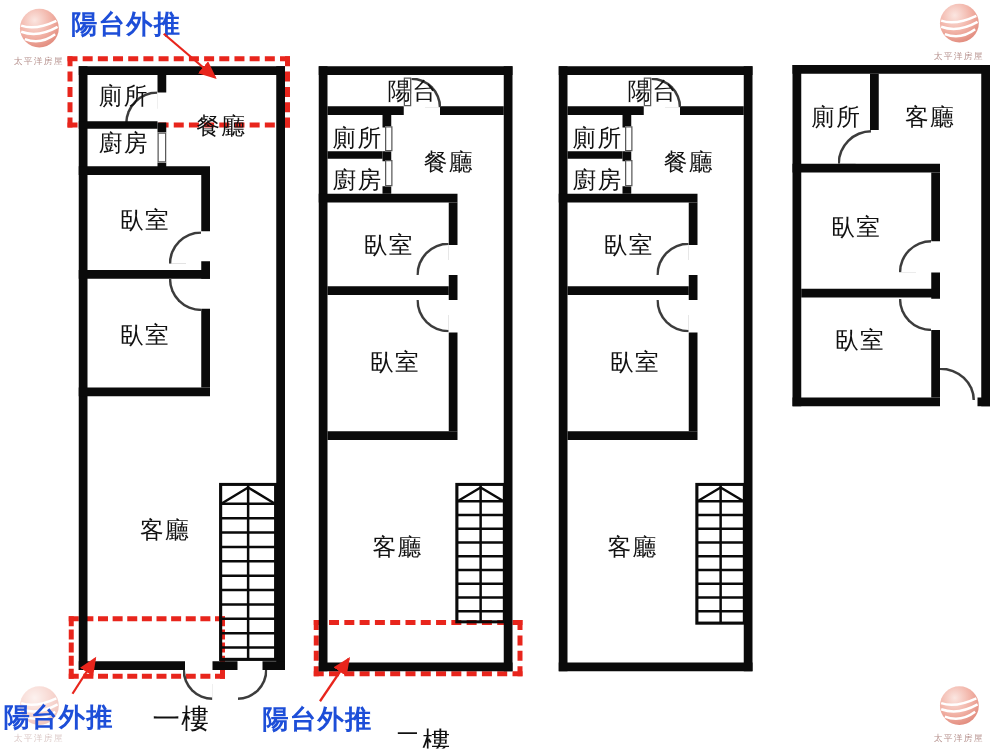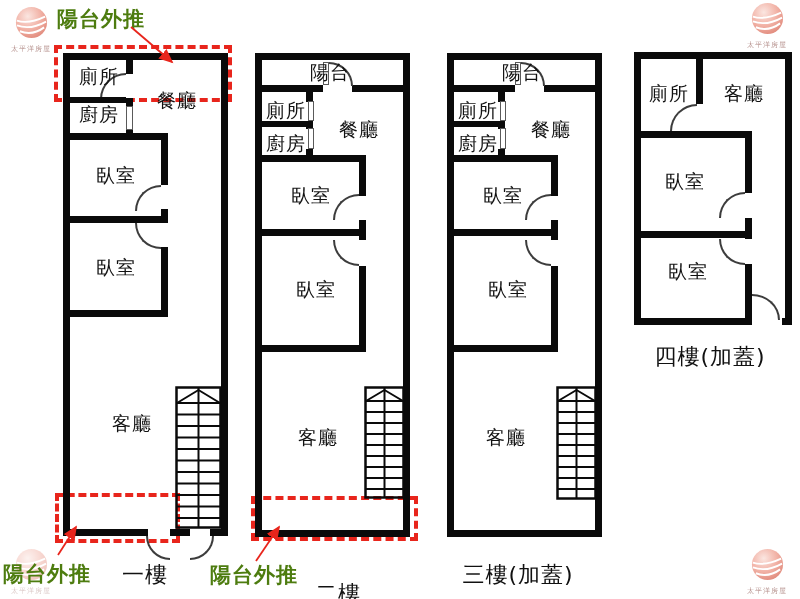--- a/index.html
+++ b/index.html
@@ -11,21 +11,21 @@
   .arc-pbr{border-radius:100% 0 0 0;border-width:2px 0 0 2px;}
   .arc-pbl{border-radius:0 100% 0 0;border-width:2px 2px 0 0;}
   .arc-ptr{border-radius:0 0 0 100%;border-width:0 0 2px 2px;}
   .arc-ptl{border-radius:0 0 100% 0;border-width:0 2px 2px 0;}
   .leaf{position:absolute;background:#fff;border:1px solid #5a5a5a;box-sizing:border-box;}
   .lbl{position:absolute;transform:translate(-50%,-50%);font-size:19px;color:#111;
        white-space:nowrap;letter-spacing:1px;}
   .flb{position:absolute;transform:translate(-50%,-50%);font-size:22px;color:#111;
        white-space:nowrap;letter-spacing:1px;}
   .rlb{position:absolute;transform:translate(-50%,-50%);font-size:21px;font-weight:bold;
-       color:#4d7c0f;white-space:nowrap;letter-spacing:1px;z-index:6;}
+       color:#1d4ed8;white-space:nowrap;letter-spacing:1px;z-index:6;}
   .stairs{position:absolute;}
   .logo{position:absolute;width:52px;text-align:center;z-index:1;}
   .logo-text{font-size:7px;color:#b5908c;letter-spacing:1px;margin-top:1px;white-space:nowrap;}
   .overlay{position:absolute;left:0;top:0;z-index:7;pointer-events:none;}
 </style>
 </head>
 <body>
 
 <div id="canvas">
 
@@ -184,42 +184,40 @@
     <path d="M2 15 L20.5 4 M39 15 L20.5 4" stroke="#0a0a0a" stroke-width="2" fill="none"></path>
     <path d="M2 15H39M2 26H39M2 37H39M2 48H39M2 59H39M2 70H39M2 81H39M2 92H39M2 103H39" stroke="#0a0a0a" stroke-width="2" fill="none"></path>
   </svg>
   <div class="lbl" style="left:522px;top:73px;">陽台</div>
   <div class="lbl" style="left:478px;top:111px;">廁所</div>
   <div class="lbl" style="left:478px;top:144px;">廚房</div>
   <div class="lbl" style="left:551px;top:130px;">餐廳</div>
   <div class="lbl" style="left:503px;top:196px;">臥室</div>
   <div class="lbl" style="left:508px;top:290px;">臥室</div>
   <div class="lbl" style="left:506px;top:438px;">客廳</div>
-  <div class="flb" style="left:518px;top:575px;">三樓(加蓋)</div>
 
   <div class="w" style="left:634px;top:52px;width:158px;height:7px;"></div>
   <div class="w" style="left:634px;top:52px;width:7px;height:273px;"></div>
   <div class="w" style="left:785px;top:52px;width:7px;height:273px;"></div>
   <div class="w" style="left:634px;top:318px;width:118px;height:7px;"></div>
   <div class="w" style="left:782px;top:318px;width:10px;height:7px;"></div>
   <div class="w" style="left:696px;top:59px;width:7px;height:45px;"></div>
   <div class="arc arc-pbr" style="left:670px;top:104px;width:27px;height:27px;"></div>
   <div class="w" style="left:634px;top:131px;width:118px;height:7px;"></div>
   <div class="w" style="left:745px;top:138px;width:7px;height:55px;"></div>
   <div class="w" style="left:745px;top:218px;width:7px;height:21px;"></div>
   <div class="w" style="left:745px;top:264px;width:7px;height:54px;"></div>
   <div class="w" style="left:641px;top:231px;width:111px;height:7px;"></div>
   <div class="arc arc-pbr" style="left:719px;top:192px;width:26px;height:26px;"></div>
   <div class="arc arc-ptr" style="left:719px;top:239px;width:26px;height:26px;"></div>
   <div class="arc arc-pbl" style="left:752px;top:294px;width:28px;height:26px;"></div>
   <div class="lbl" style="left:669px;top:94px;">廁所</div>
   <div class="lbl" style="left:744px;top:94px;">客廳</div>
   <div class="lbl" style="left:685px;top:182px;">臥室</div>
   <div class="lbl" style="left:688px;top:272px;">臥室</div>
-  <div class="flb" style="left:710px;top:357px;">四樓(加蓋)</div>
 
   <div class="rlb" style="left:101px;top:19px;">陽台外推</div>
   <div class="rlb" style="left:47px;top:574px;">陽台外推</div>
   <div class="rlb" style="left:254px;top:575px;">陽台外推</div>
 
   <svg class="overlay" width="800" height="599">
     <line x1="131" y1="27" x2="172" y2="62" stroke="#e8251c" stroke-width="1.8" marker-end="url(#ah)"></line>
     <line x1="58" y1="555" x2="76" y2="527" stroke="#e8251c" stroke-width="1.8" marker-end="url(#ah)"></line>
     <line x1="256" y1="561" x2="279" y2="527" stroke="#e8251c" stroke-width="1.8" marker-end="url(#ah)"></line>
   </svg>

